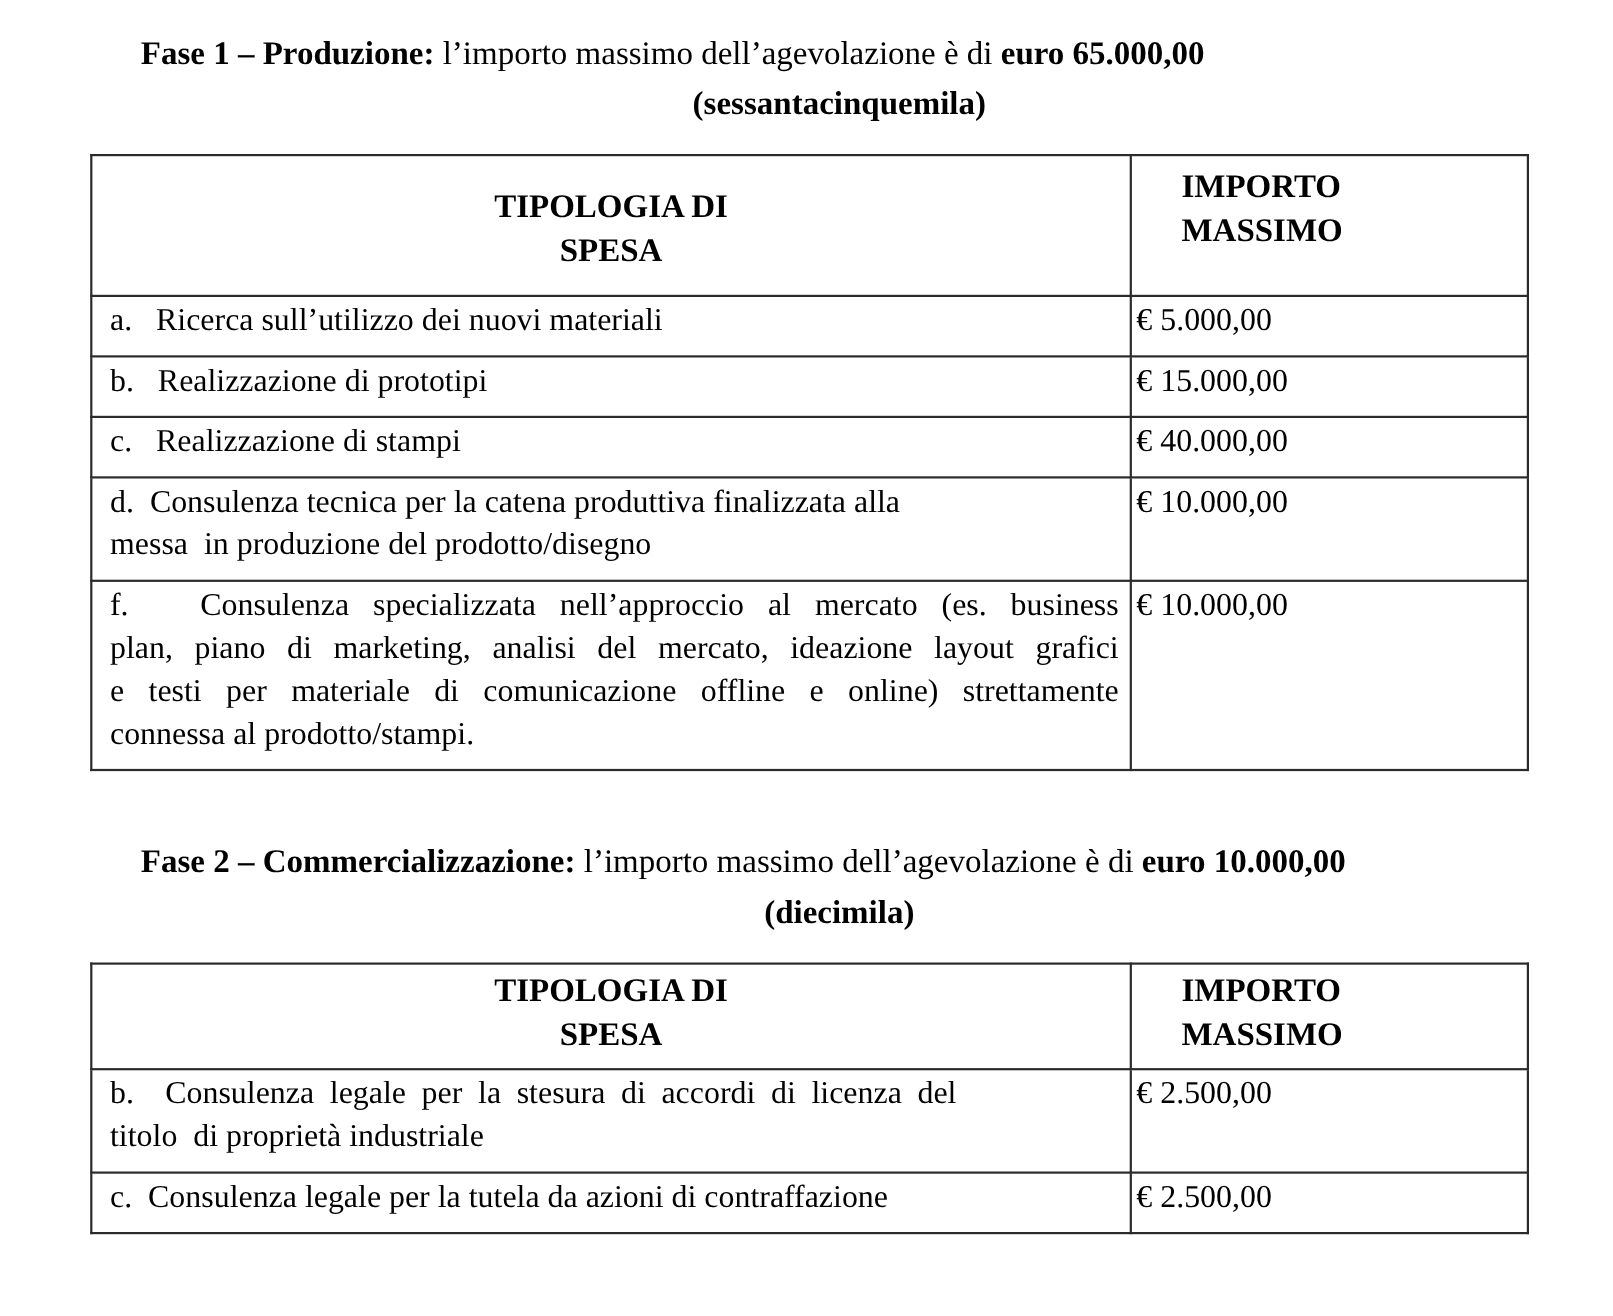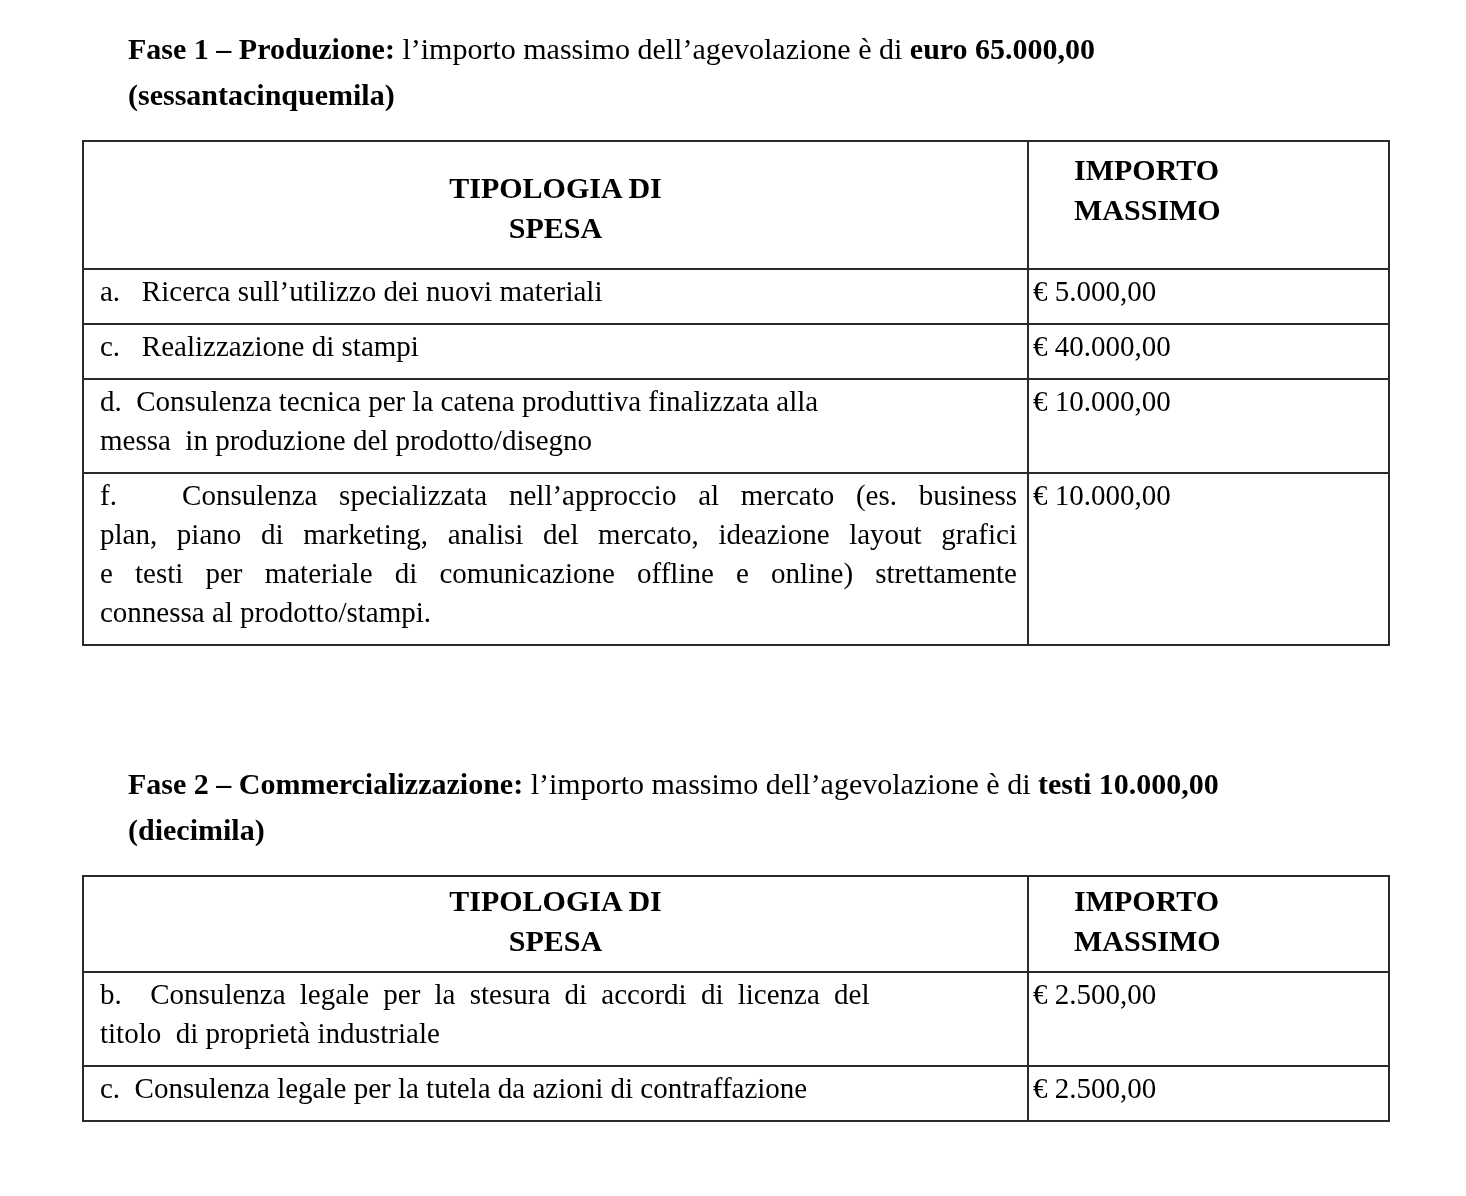--- a/index.html
+++ b/index.html
@@ -1,20 +1,20 @@
 <!DOCTYPE html>
 <html><head>
 <meta charset="utf-8">
 <style>
   html,body{margin:0;padding:0;background:#ffffff;}
   .page{position:relative;width:1442px;height:1196px;background:#ffffff;
         font-family:"Liberation Serif","DejaVu Serif",serif;color:#000000;overflow:hidden;}
   .heading{position:absolute;left:128px;width:1270px;font-size:30px;line-height:46px;color:#000;}
   .heading .b{font-weight:bold;}
-  .heading .line2{display:block;font-weight:bold;}
+  .heading .line2{display:block;font-weight:bold;text-align:center;}
   #h1{top:26px;}
   #h2{top:761px;}
   table{position:absolute;left:82px;width:1306px;border-collapse:collapse;table-layout:fixed;}
   #t1{top:140px;}
   #t2{top:875px;}
   td,th{border:2px solid #2b2b2b;vertical-align:top;font-size:29px;line-height:39px;
         font-weight:normal;overflow:hidden;}
   td.c-desc{padding:2px 10px 12px 16px;text-align:left;}
   td.c-amt{padding:2px 9px 2px 4px;text-align:left;white-space:nowrap;}
   th{font-weight:bold;font-size:30px;line-height:40px;}
@@ -50,20 +50,26 @@
         <span class="cell-line">IMPORTO</span>
         <span class="cell-line">MASSIMO</span>
       </th>
     </tr>
     <tr style="height:45px">
       <td class="c-desc">
             <span class="cell-line">a.&nbsp;&nbsp; Ricerca sull’utilizzo dei nuovi materiali</span>
           </td>
       <td class="c-amt">€ 5.000,00</td>
     </tr>
+    <tr style="height:48px">
+      <td class="c-desc">
+            <span class="cell-line">b.&nbsp;&nbsp; Realizzazione di prototipi</span>
+          </td>
+      <td class="c-amt">€ 15.000,00</td>
+    </tr>
     <tr style="height:46px">
       <td class="c-desc">
             <span class="cell-line">c.&nbsp;&nbsp; Realizzazione di stampi</span>
           </td>
       <td class="c-amt">€ 40.000,00</td>
     </tr>
     <tr style="height:76px">
       <td class="c-desc">
         <span class="cell-line">d.&nbsp;&nbsp;Consulenza tecnica per la catena produttiva finalizzata alla</span>
         <span class="cell-line">messa&nbsp; in produzione del prodotto/disegno</span>
@@ -75,21 +81,21 @@
         <span class="cell-line j">f.&nbsp;&nbsp; Consulenza specializzata nell’approccio al mercato (es. business</span>
         <span class="cell-line j">plan, piano di marketing, analisi del mercato, ideazione layout grafici</span>
         <span class="cell-line j">e testi per materiale di comunicazione offline e online) strettamente</span>
         <span class="cell-line">connessa al prodotto/stampi.</span>
       </td>
       <td class="c-amt">€ 10.000,00</td>
     </tr>
   </tbody>
     </table>
 
-  <div class="heading" id="h2"><span class="b">Fase 2 – Commercializzazione:</span><span> l’importo massimo dell’agevolazione è di </span><span class="b">testi 10.000,00</span><span class="line2">(diecimila)</span></div>
+  <div class="heading" id="h2"><span class="b">Fase 2 – Commercializzazione:</span><span> l’importo massimo dell’agevolazione è di </span><span class="b">euro 10.000,00</span><span class="line2">(diecimila)</span></div>
 
   <table id="t2">
     <colgroup>
         <col style="width:945px">
         <col style="width:361px">
       </colgroup>
     <tbody>
         <tr style="height:88px">
       <th class="h-tip">
         <span class="cell-line">TIPOLOGIA DI</span>

